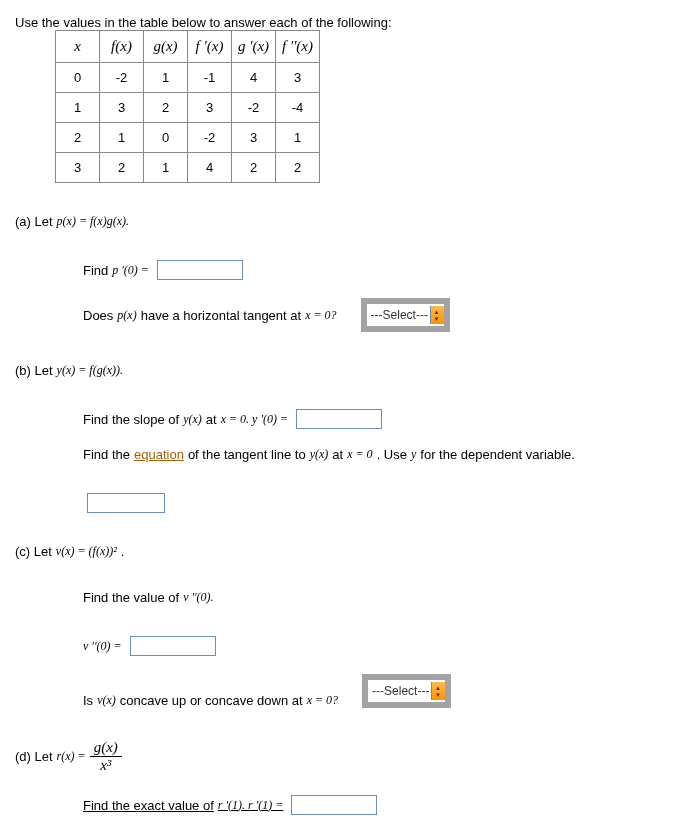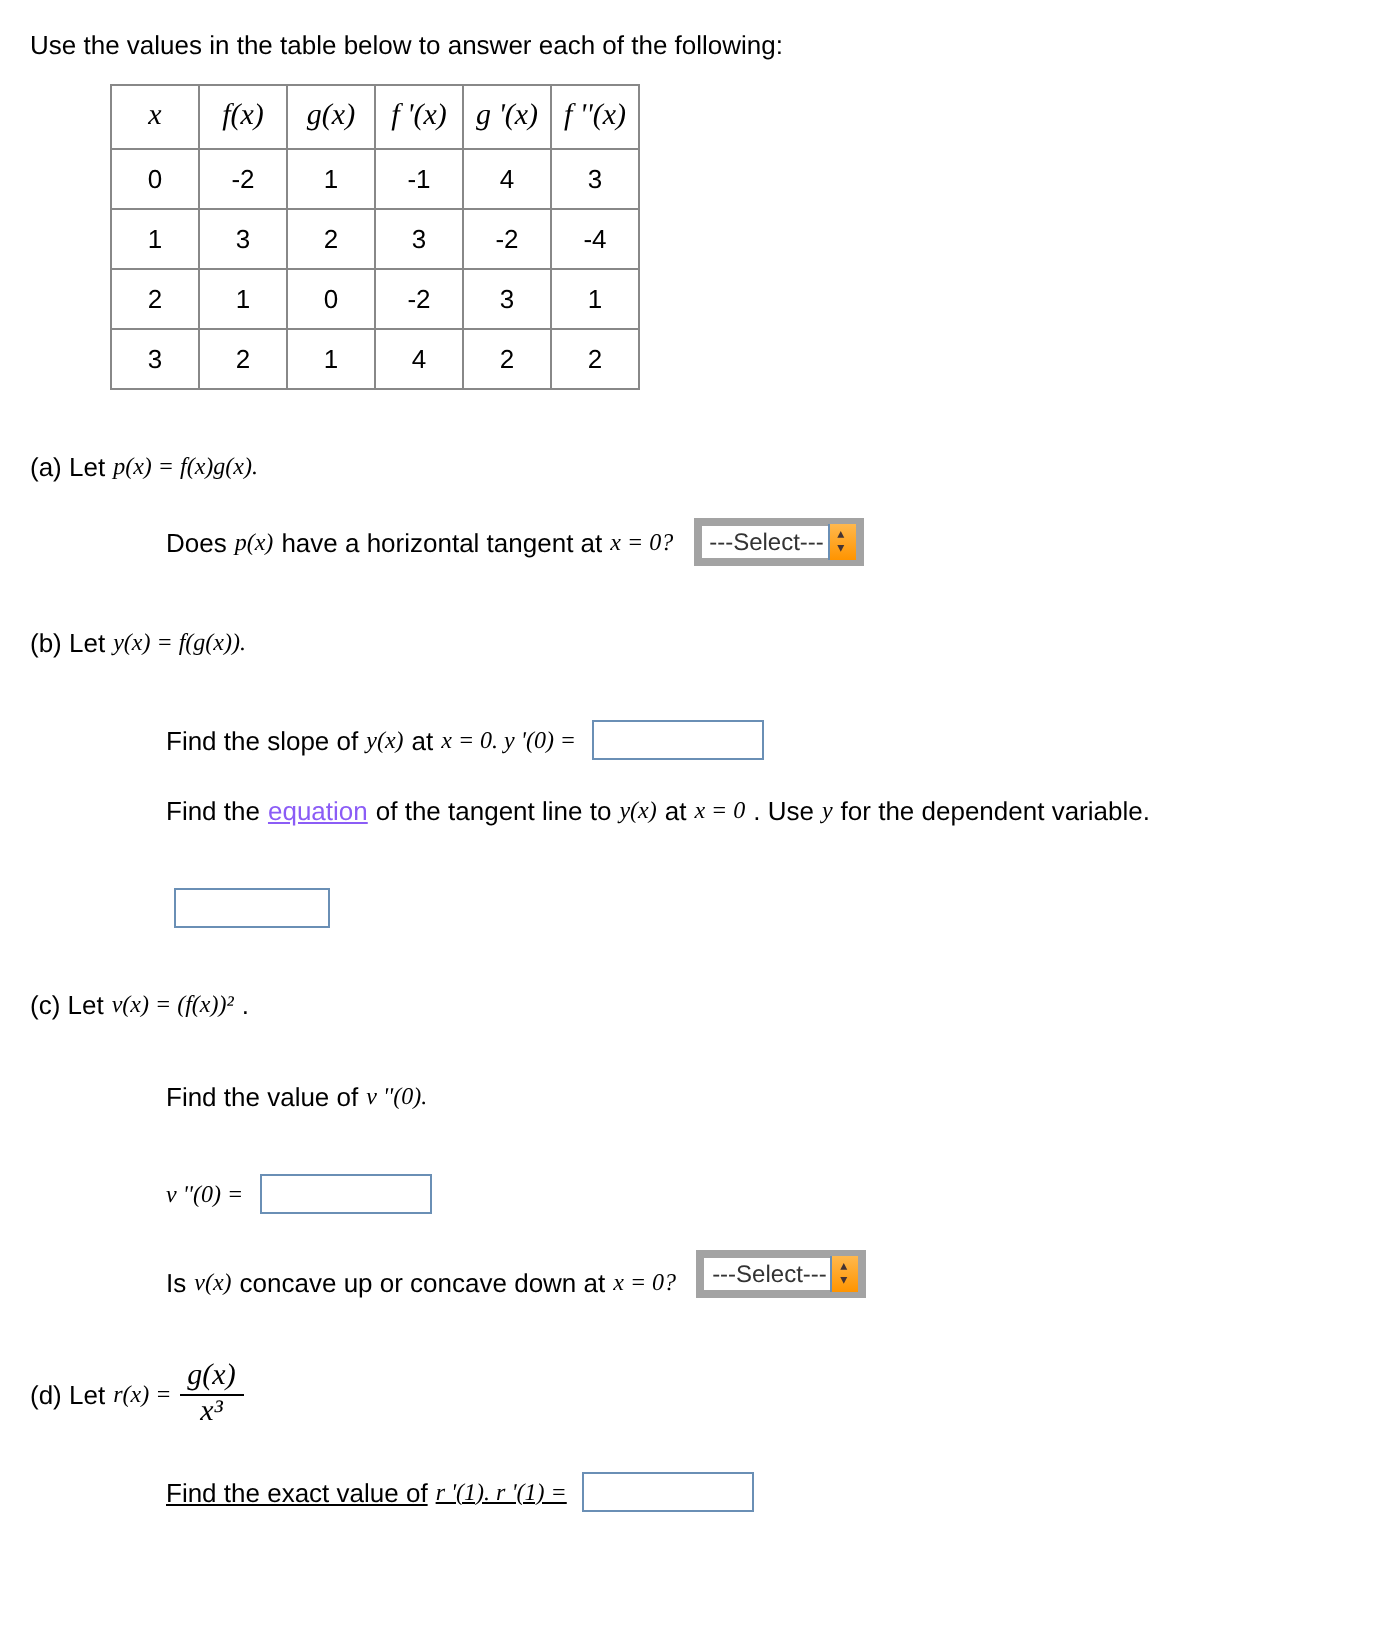--- a/index.html
+++ b/index.html
@@ -5,21 +5,21 @@
     * { box-sizing: border-box; }
     body {
       margin: 0;
       padding: 15px 15px 25px 15px;
       font-family: Verdana, Arial, sans-serif;
       font-size: 13px;
       color: #000;
       width: 696px;
       background: #fff;
     }
-    .prompt { margin-bottom: 12px; }
+    .prompt { }
     .indent { margin-left: 40px; }
     .indent2 { margin-left: 68px; }
     table.data {
       border-collapse: collapse;
       margin-bottom: 22px;
     }
     table.data th, table.data td {
       border: 1px solid #888;
       text-align: center;
       padding: 7px 0;
@@ -36,37 +36,37 @@
       height: 20px;
       padding: 1px 3px;
       font-size: 13px;
       margin-left: 4px;
     }
     .w90 { width: 86px; }
     .w80 { width: 78px; }
     .selwrap {
       display:inline-flex;
       align-items:center;
-      border:4px solid #a3a3a3;
-      height:24px;
-      margin-left:6px;
+      border:6px solid #a3a3a3;
+      height:34px;
+      margin-left:20px;
       padding-left:4px;
       background:#fff;
     }
     .selwrap span { font-size:12px; color:#333; padding-right:2px;}
     .updown {
       display:inline-flex; flex-direction:column; 
       border-left:1px solid #6a8fb5;
       width:14px; height:18px;
       align-items:center; justify-content:center;
       background: linear-gradient(#ffb84d,#ff9400);
     }
     .updown::before { content:"▴"; font-size:7px; line-height:7px; color:#433;}
     .updown::after { content:"▾"; font-size:7px; line-height:7px; color:#433;}
-    .eqlink { color:#8b5cf6; text-decoration: underline; }
+    .eqlink { color:#a16207; text-decoration: underline; }
     .frac {
       display:inline-block;
       text-align:center;
       vertical-align:middle;
       font-family:'Times New Roman', serif;
       font-style: italic;
       font-size:15px;
       line-height:1.1;
     }
     .frac .num { display:block; border-bottom:1px solid #000; padding:0 4px;}
@@ -119,20 +119,25 @@
         <td>2</td>
         <td>2</td>
   </tr>
 </tbody>
   </table>
 
 <div class="part">
   <div class="line">
     <span>(a) Let </span>
     <span class="ital">p(x) = f(x)g(x).</span>
+  </div>
+  <div class="line indent2">
+    <span>Find </span>
+    <span class="ital">p '(0) =</span>
+    <input class="ans w90" style="">
   </div>
   <div class="line indent2" style="margin-top:18px;">
     <span>Does </span>
     <span class="ital">p(x)</span>
     <span> have a horizontal tangent at </span>
     <span class="ital">x = 0?</span>
     <span class="selwrap">
       <span>---Select---</span>
       <span class="updown"></span>
     </span>

